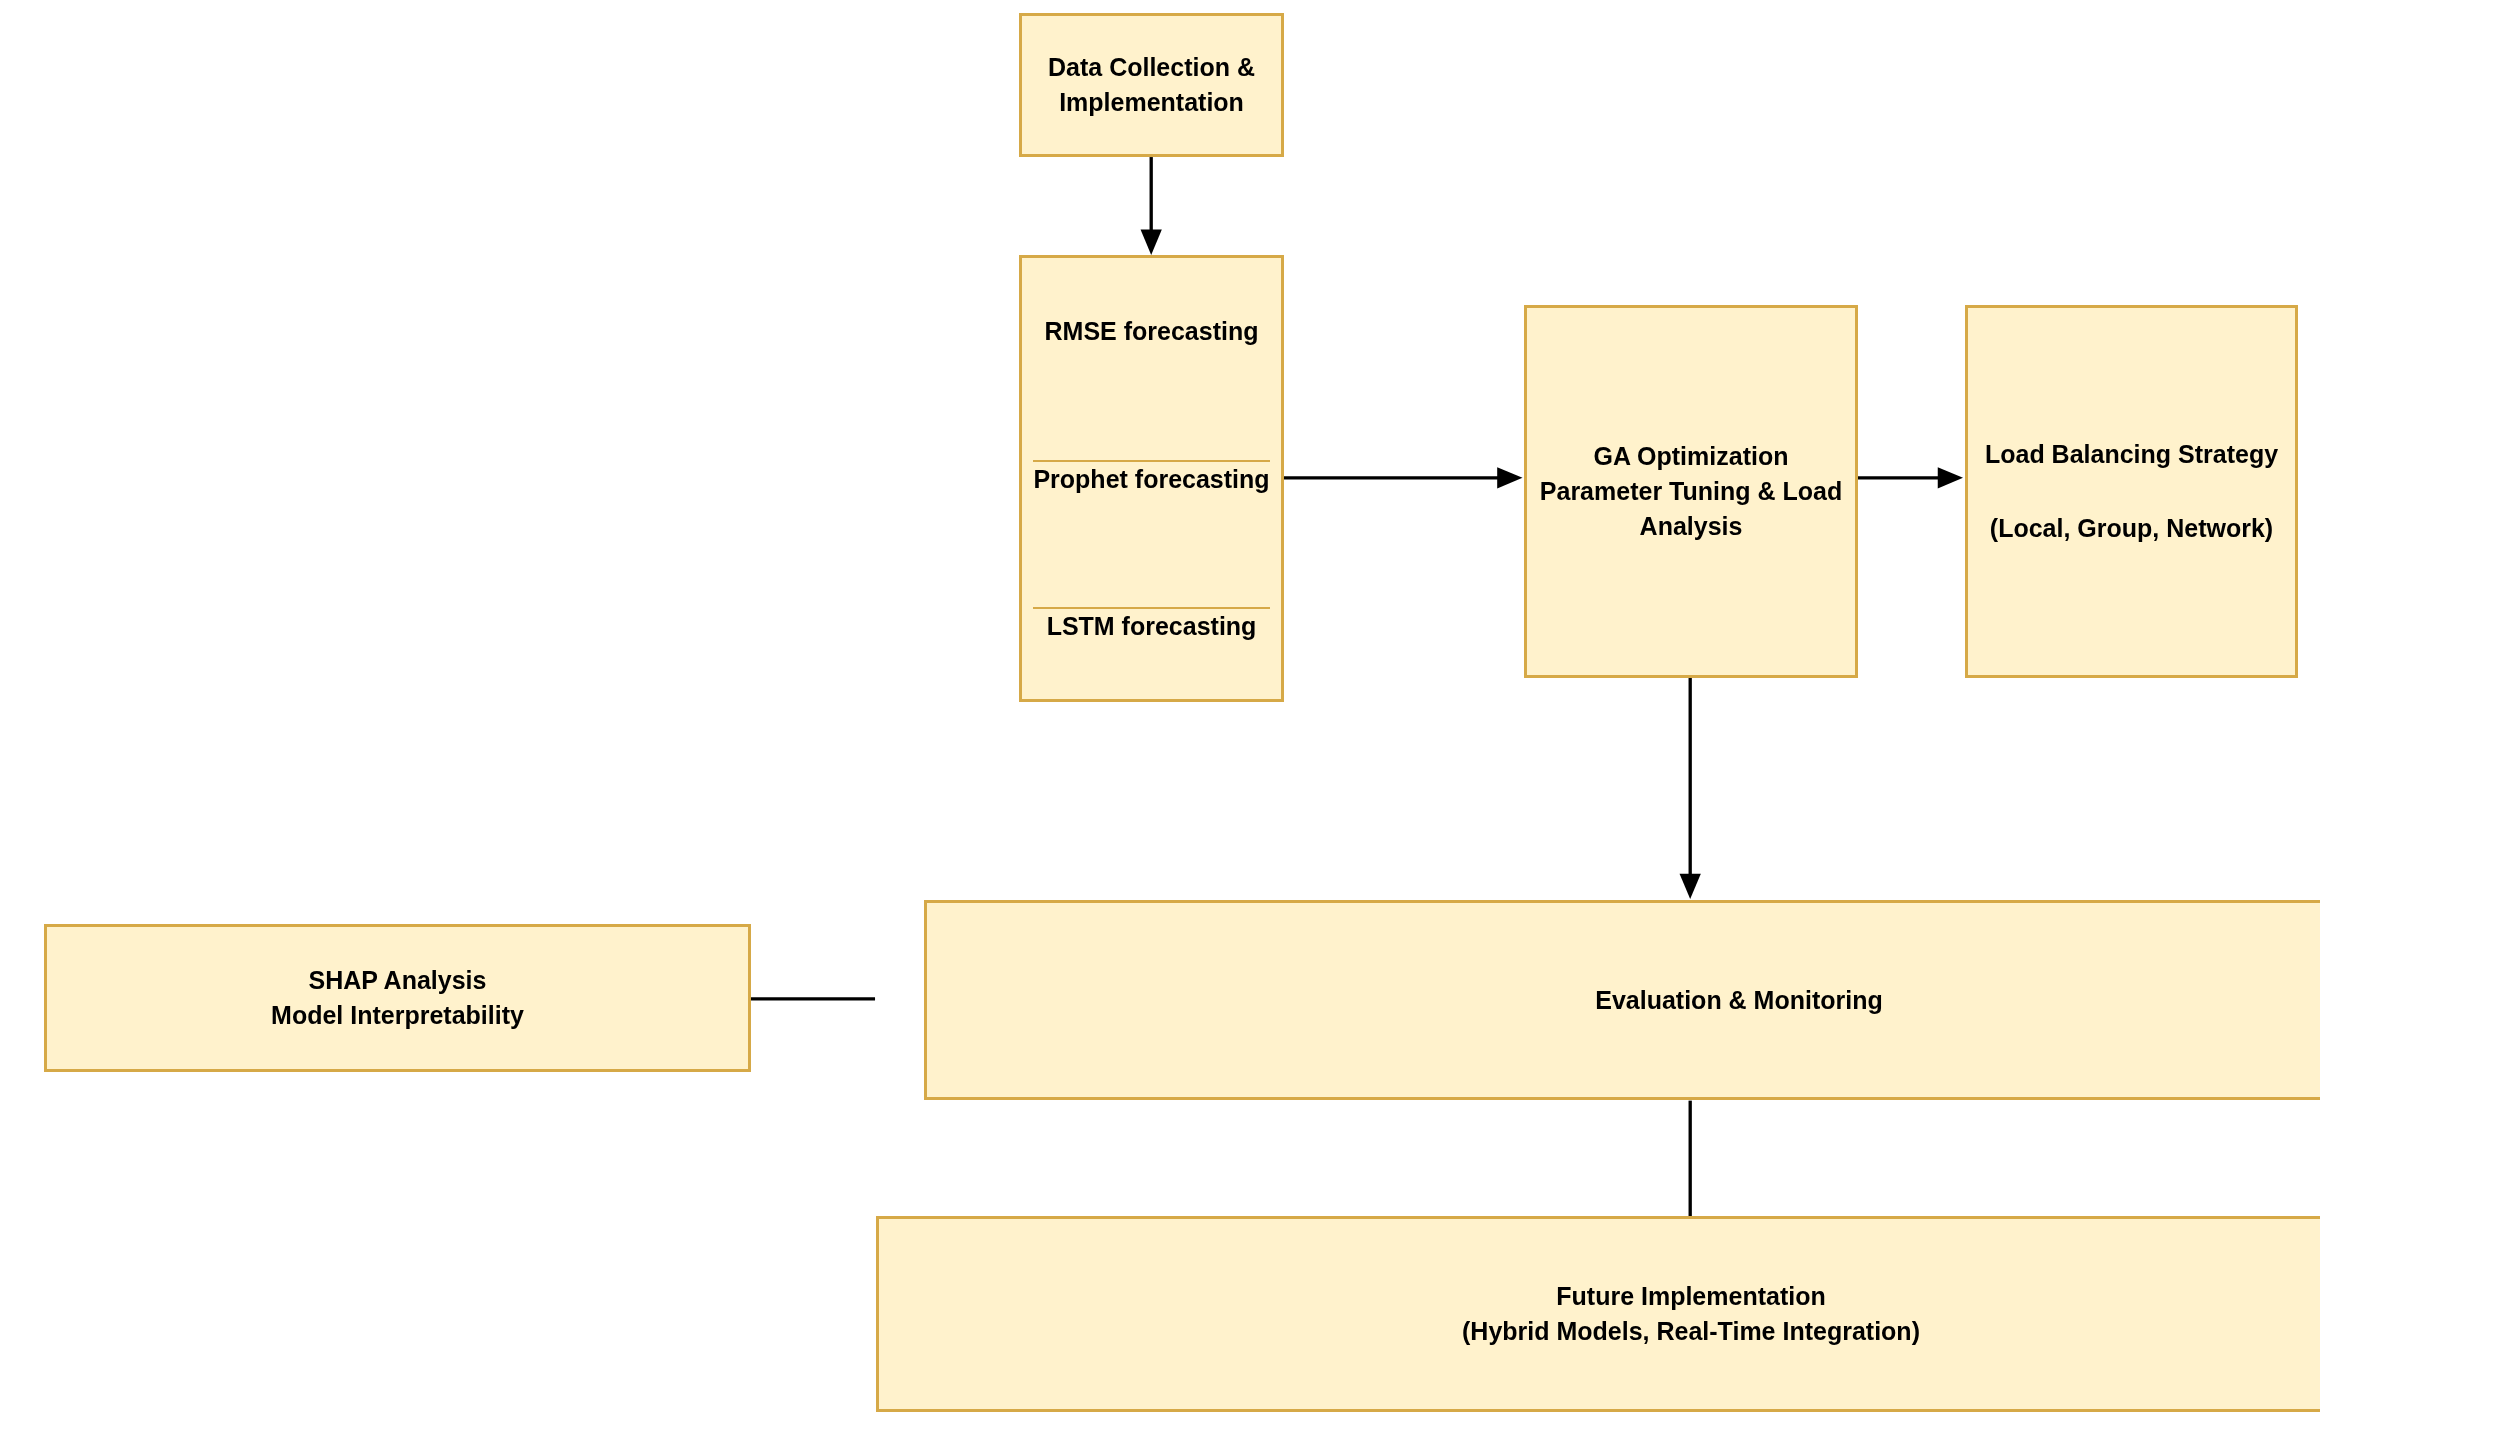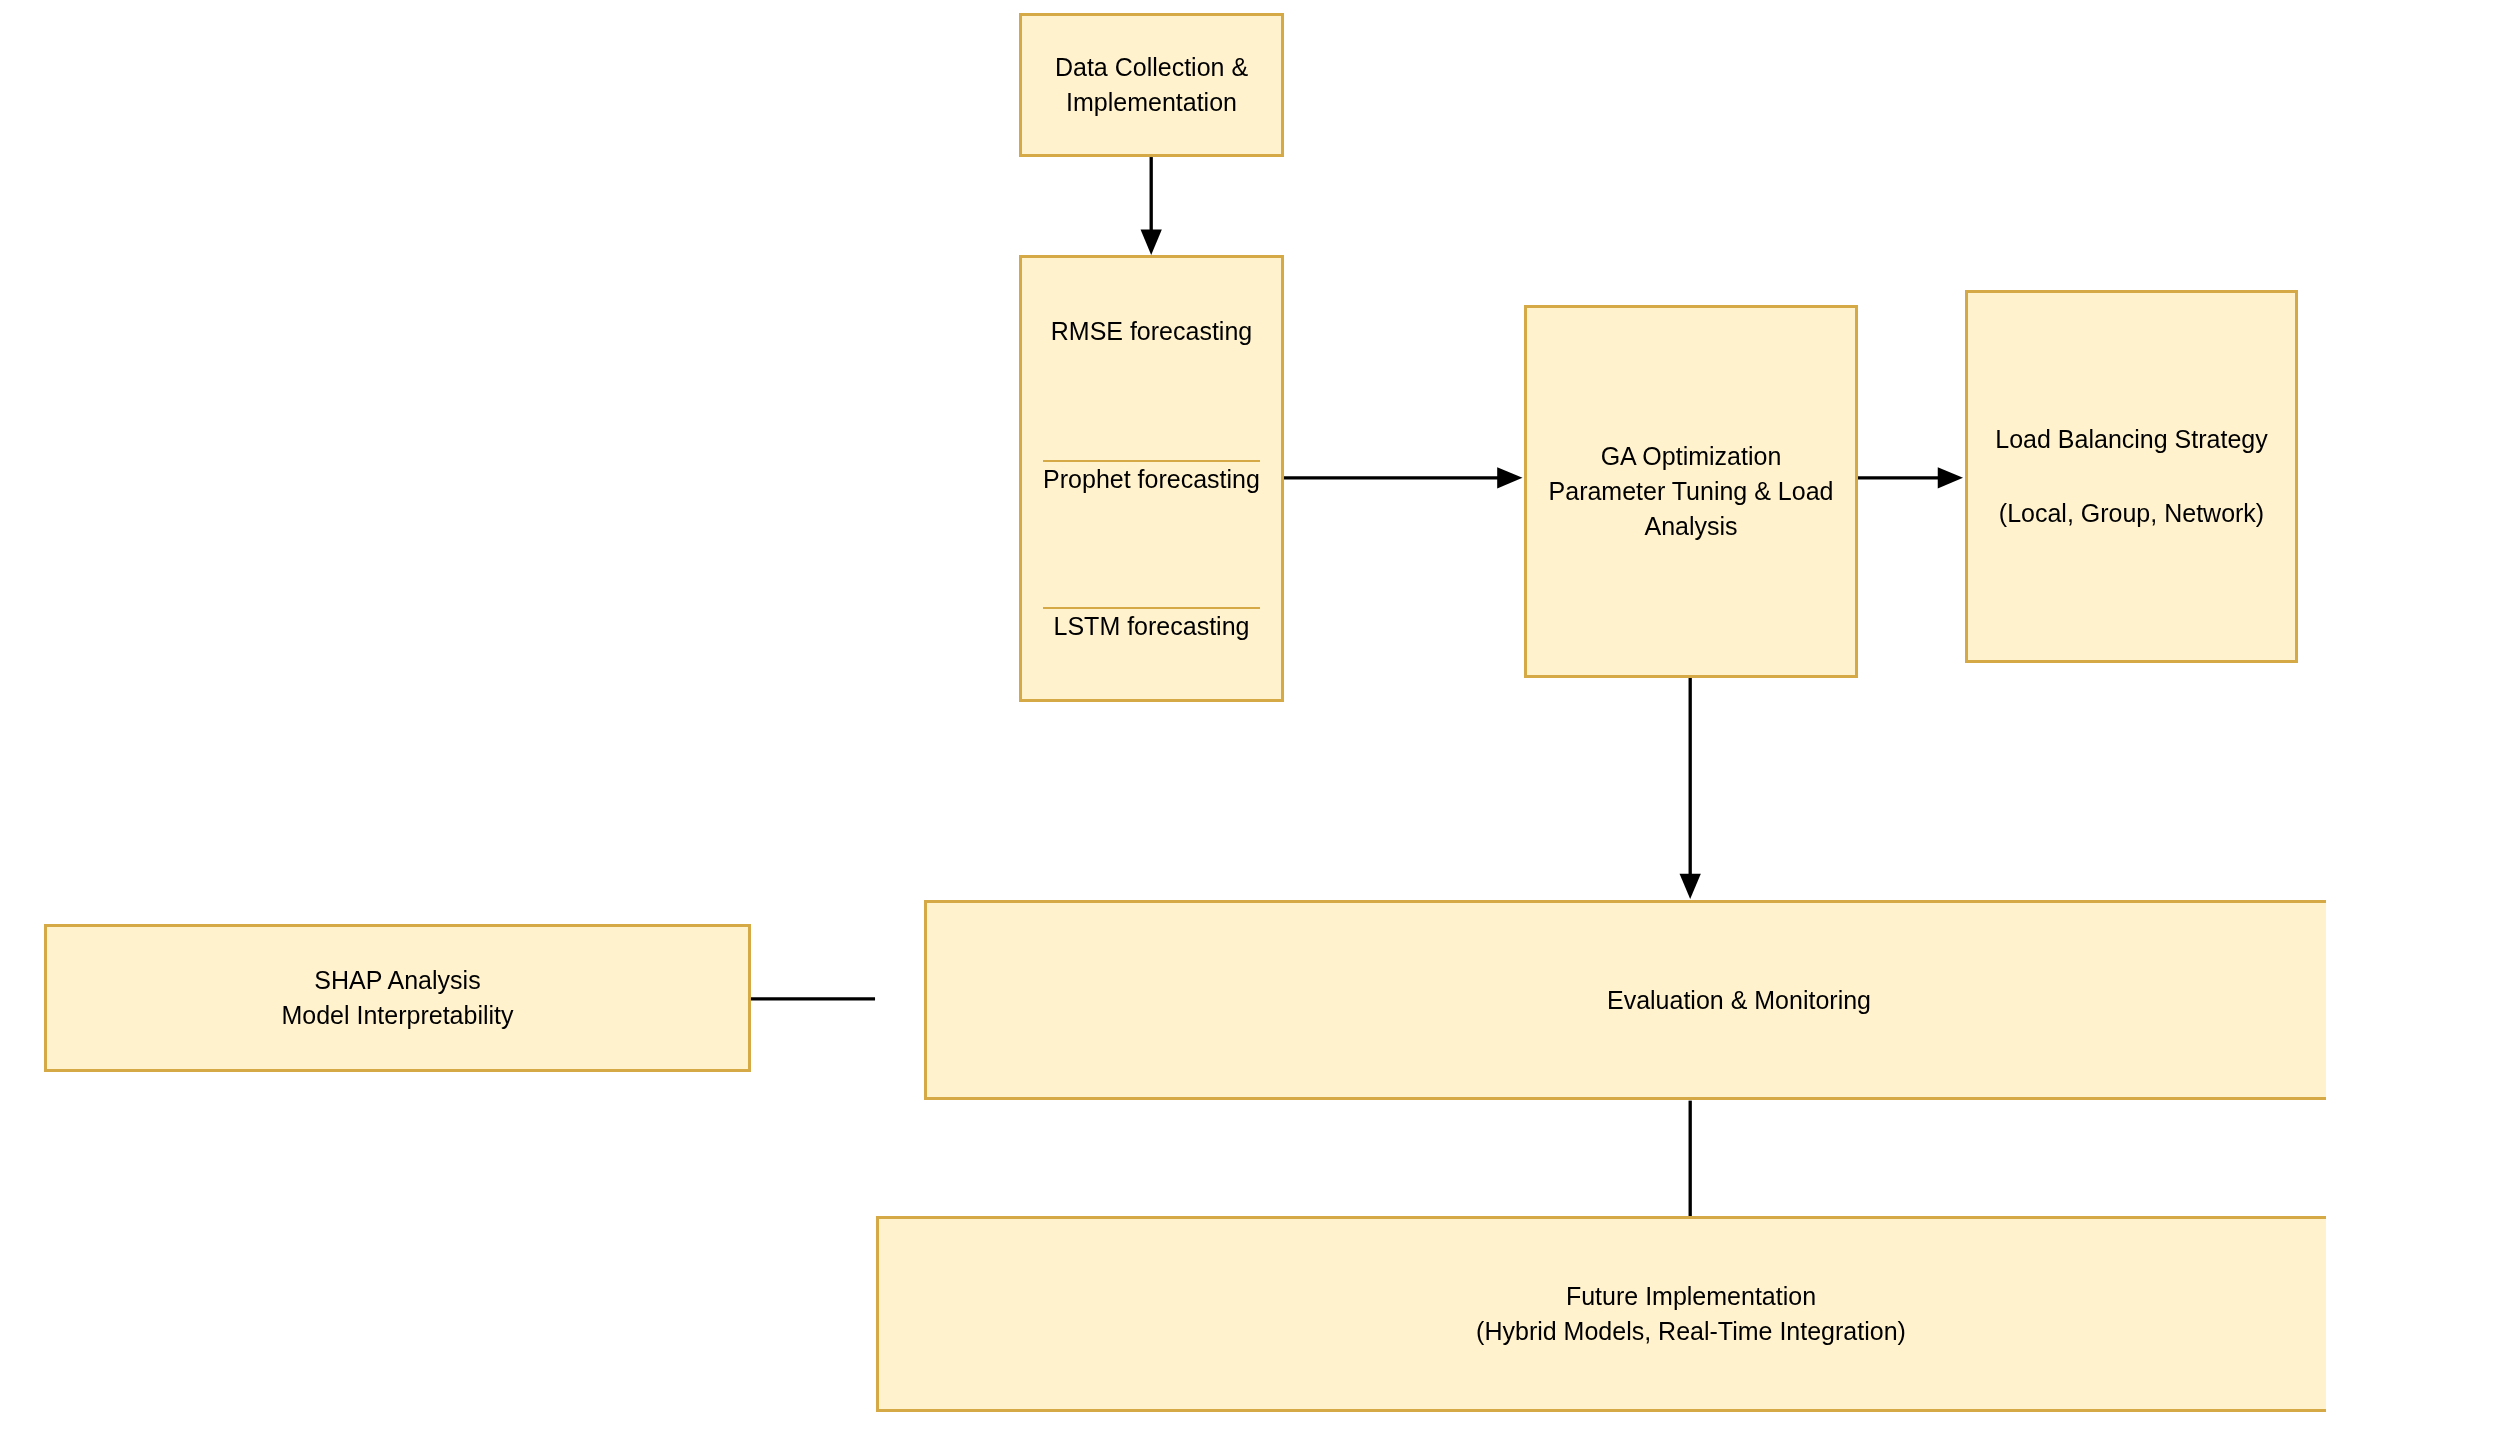--- a/index.html
+++ b/index.html
@@ -9,24 +9,23 @@
     --arrow-color:#000000;
     --text-color:#000000;
   }
   html,body{margin:0;padding:0;background:var(--background);}
   #canvas{
     position:relative;
     width:2320px;
     height:1452px;
     background:var(--background);
     font-family:"Liberation Sans",sans-serif;
-    font-weight:normal;
+    font-weight:bold;
     color:var(--text-color);
     overflow:hidden;
-    padding-left:6px;
   }
   .node{
     position:absolute;
     background:var(--node-fill);
     border:3.3px solid var(--node-border);
     box-sizing:border-box;
     display:flex;
     flex-direction:column;
     align-items:center;
     justify-content:center;
@@ -38,21 +37,21 @@
   
   #n-data   {left:1019px; top:12.6px;   width:265px;  height:144px;}
   #n-stack  {left:1019px; top:255px;  width:265px;  height:447px;
              padding:0; display:grid; grid-template-rows:1fr 1fr 1fr;}
   #n-stack .cell{
     display:flex; align-items:center; justify-content:center;
     box-sizing:border-box;
   }
   #n-stack .cell + .cell{border-top:2.7px solid var(--node-border);}
   #n-ga     {left:1524px; top:291px;  width:334px;  height:373px;margin-top:14px;}
-  #n-lbs    {left:1965px; top:290px;  width:333px;  height:373px;gap:39px;}
+  #n-lbs    {left:1965px; top:305px;  width:333px;  height:373px;gap:39px;}
   #n-eval   {left:924px; top:900px; width:1630px; height:200px;}
   #n-shap   {left:8px;   top:924px; width:707px; height:148px;margin-left:36px;}
   #n-future {left:876px; top:1216px; width:1630px; height:196px;}
   
   #edges{
     position:absolute; left:0; top:0;
     width:2512px; height:1452px;
     pointer-events:none;
   }
   #edges line{stroke:var(--arrow-color); stroke-width:5;}

